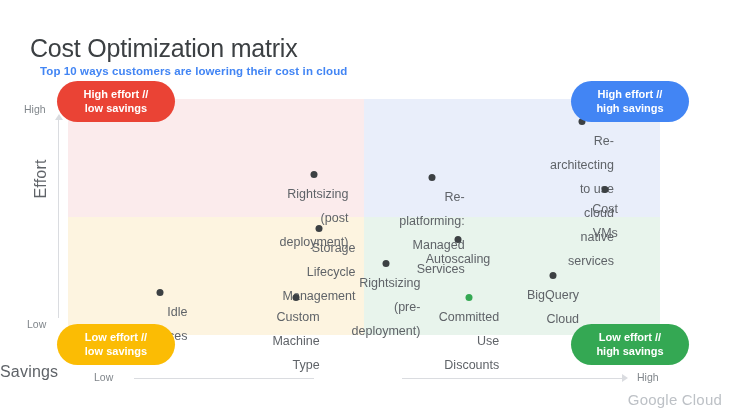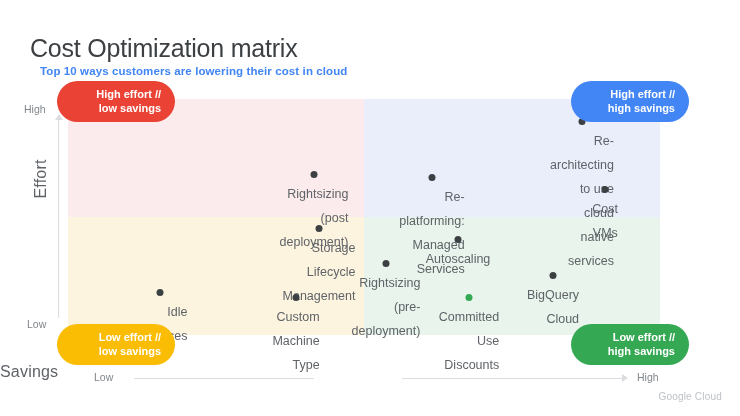--- a/index.html
+++ b/index.html
@@ -34,21 +34,21 @@
   .q-tr{left:50%;top:0;background:#e9eefa;}
   .q-bl{left:0;top:50%;background:#fdf4e0;}
   .q-br{left:50%;top:50%;background:#e8f4ec;}
 
   
   .badge{
     position:absolute;
     border-radius:22px;
     color:#ffffff;
     font-size:11px;font-weight:700;line-height:13.5px;
-    text-align:right;
+    text-align:center;
     padding:7px 14px;
     white-space:pre-line;
     box-sizing:border-box;
     z-index:6;
   }
   .badge-tl{left:57px;top:81px;width:118px;background:#ea4335;}
   .badge-tr{left:571px;top:81px;width:118px;background:#4285f4;}
   .badge-bl{left:57px;top:324px;width:118px;background:#fbbc04;}
   .badge-br{left:571px;top:324px;width:118px;background:#34a853;}
 
@@ -98,21 +98,21 @@
   .pt .dot.green{background:#34a853;}
   .pt .lbl{
     position:absolute;left:50%;top:11px;
     transform:translateX(-50%);
     font-size:12.5px;line-height:24px;color:#5f6368;
     text-align:right;white-space:pre-line;
   }
 
   .brand{
     position:absolute;right:18px;top:391px;
-    font-size:10px;color:#bdc1c6;letter-spacing:.2px;
+    font-size:15px;color:#bdc1c6;letter-spacing:.2px;
   }
 </style>
 </head>
 <body>
 
 <div id="slide">
 
   <div class="eyebrow">Top 10 ways customers are lowering their cost in cloud</div>
   <div class="title">Cost Optimization matrix</div>
 

